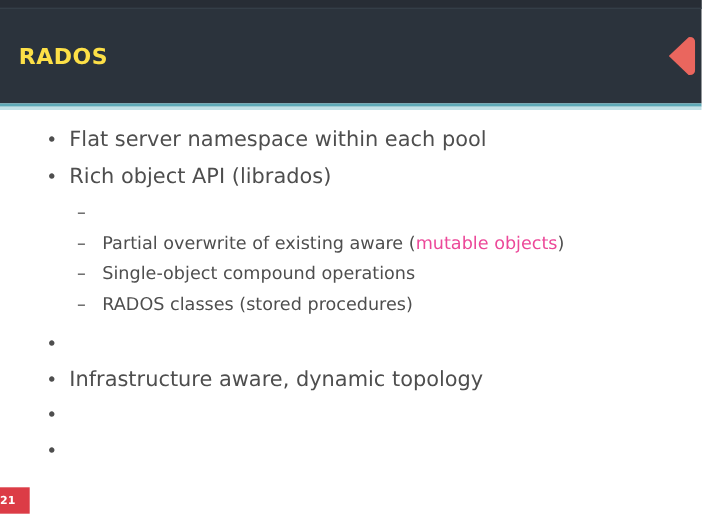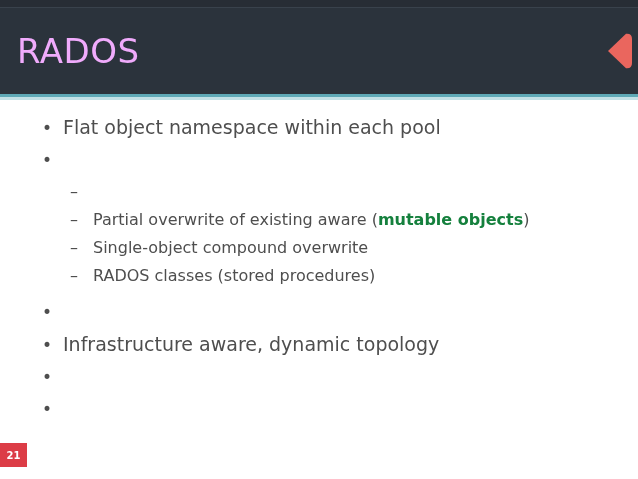--- a/index.html
+++ b/index.html
@@ -27,24 +27,24 @@
     position: absolute;
     top: 0; left: 0; right: 0;
     height: 7px;
     background: #272d35;
     border-bottom: 1px solid #39424c;
   }
   .slide-title {
     position: absolute;
     left: 17px;
     top: 31px;
-    font-size: 34px;
+    font-size: 20px;
     line-height: 40px;
-    font-weight: 400;
-    color: #f0abfc;
+    font-weight: 700;
+    color: #fde047;
     letter-spacing: 0.5px;
   }
   .corner-decoration {
     position: absolute;
     top: 33px;
     right: 6px;
     width: 24px;
     height: 36px;
   }
   .accent-line-dark {
@@ -84,33 +84,33 @@
   }
   .level1 + .level2 { margin-top: 2px; }
   .level2 + .level1 { margin-top: 6px; }
   .bullet .marker {
     flex: 0 0 auto;
     display: inline-block;
   }
   .bullet.level1 .marker { width: 21px; font-size: 17px; }
   .bullet.level2 .marker { width: 23px; font-size: 16px; }
   .bullet .text { flex: 1 1 auto; }
-  .bullet .bold { font-weight: bold; color: #15803d; }
+  .bullet .bold { font-weight: normal; color: #ec4899; }
 
   
   .page-number-box {
     position: absolute;
     left: 0;
     top: 443px;
     width: 27px;
     height: 24px;
     background: var(--c-page-red, #dc3c46);
     display: flex;
     align-items: center;
-    justify-content: center;
+    justify-content: flex-start;
   }
   .page-number-box .num {
     color: #ffffff;
     font-size: 10px;
     font-weight: bold;
   }
 </style>
 </head>
 <body>
 
@@ -122,35 +122,36 @@
     <svg class="corner-decoration" viewBox="0 0 24 36" xmlns="http://www.w3.org/2000/svg">
       <path d="M 0 18 L 18 0.8 Q 24 0.2 24 6 L 24 30 Q 24 35.8 18 35.2 Z" fill="#ea665e"></path>
     </svg>
   </div>
   <div class="accent-line-dark"></div>
   <div class="accent-line-light"></div>
 
   <div class="content">
       <div class="bullet level1">
         <span class="marker">•</span>
-        <span class="text"><span>Flat object namespace within each pool</span></span>
+        <span class="text"><span>Flat server namespace within each pool</span></span>
       </div>
       <div class="bullet level1">
         <span class="marker">•</span>
+        <span class="text"><span>Rich object API (librados)</span></span>
       </div>
       <div class="bullet level2">
         <span class="marker">–</span>
       </div>
       <div class="bullet level2">
         <span class="marker">–</span>
         <span class="text"><span>Partial overwrite of existing aware (</span><span class="bold">mutable objects</span><span>)</span></span>
       </div>
       <div class="bullet level2">
         <span class="marker">–</span>
-        <span class="text"><span>Single-object compound overwrite</span></span>
+        <span class="text"><span>Single-object compound operations</span></span>
       </div>
       <div class="bullet level2">
         <span class="marker">–</span>
         <span class="text"><span>RADOS classes (stored procedures)</span></span>
       </div>
       <div class="bullet level1">
         <span class="marker">•</span>
       </div>
       <div class="bullet level1">
         <span class="marker">•</span>

